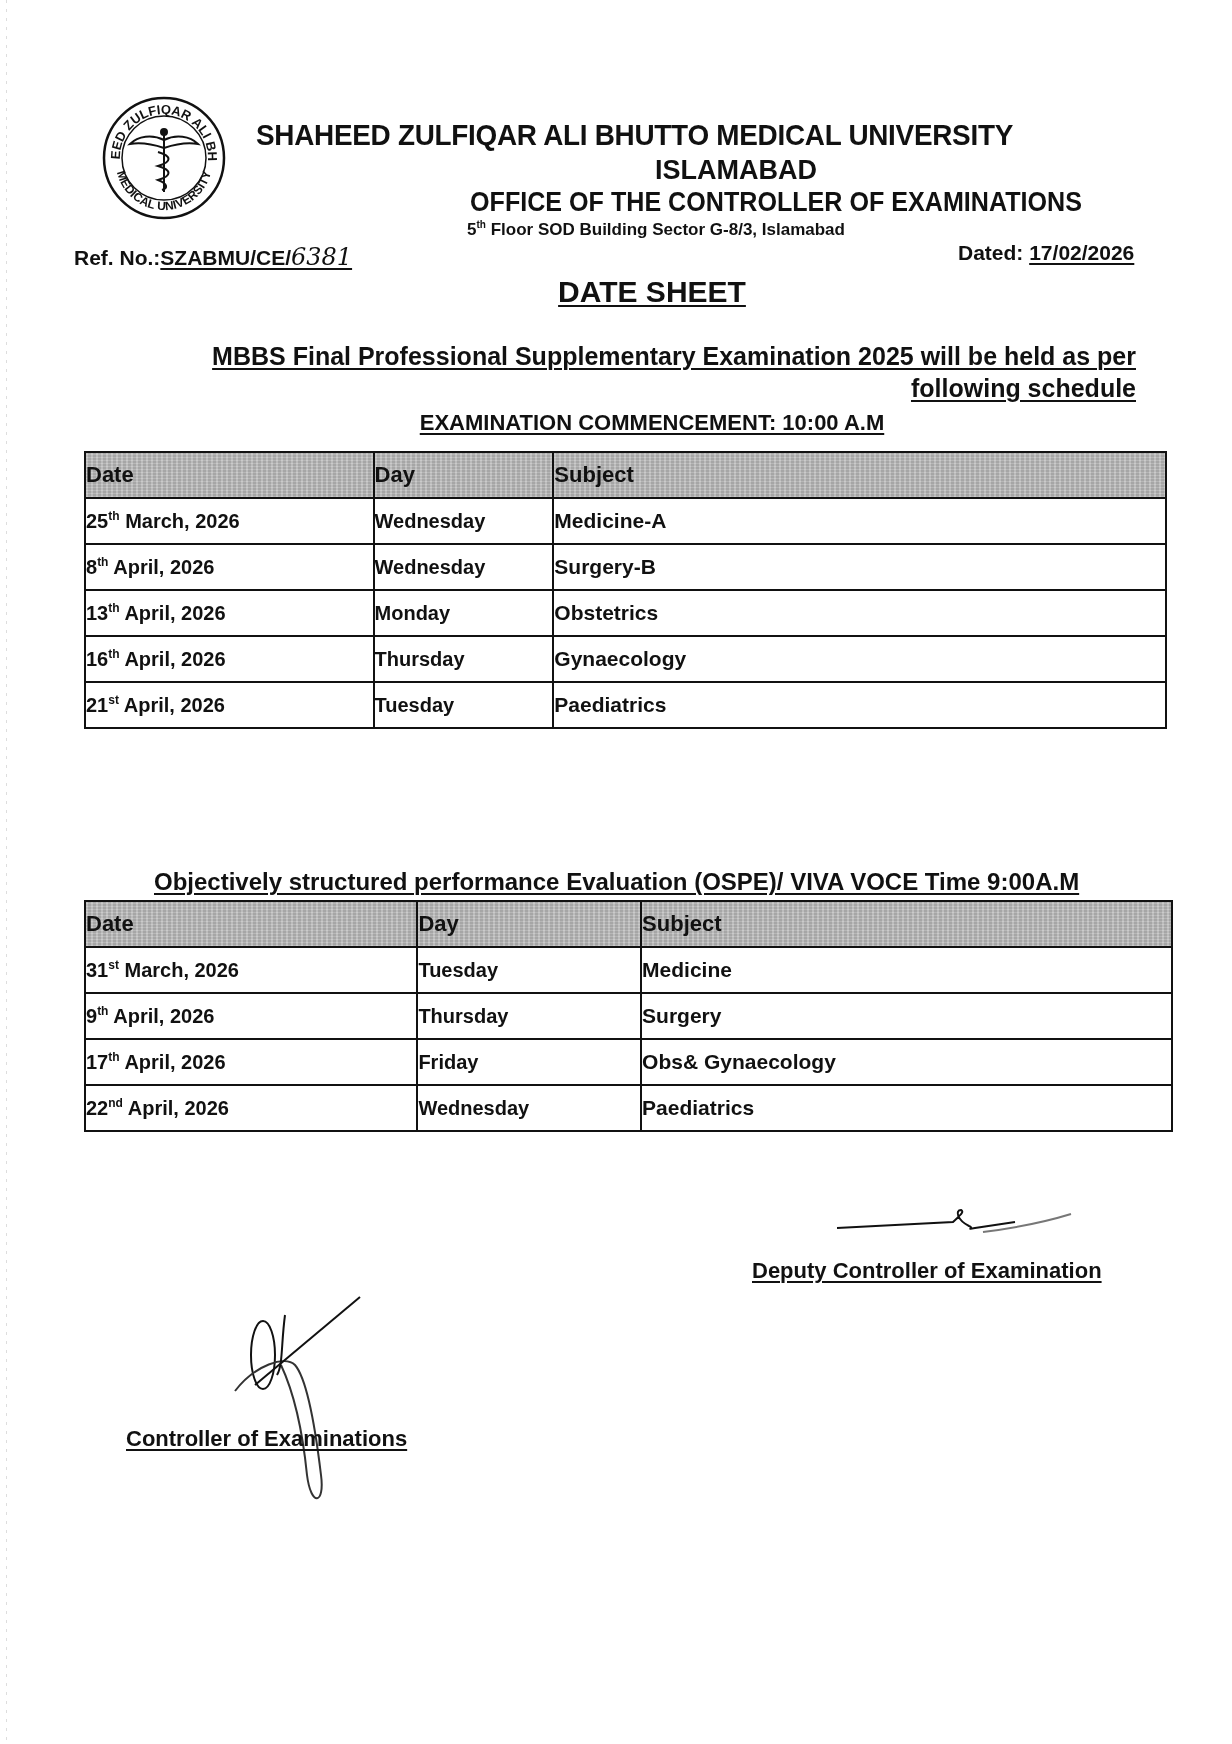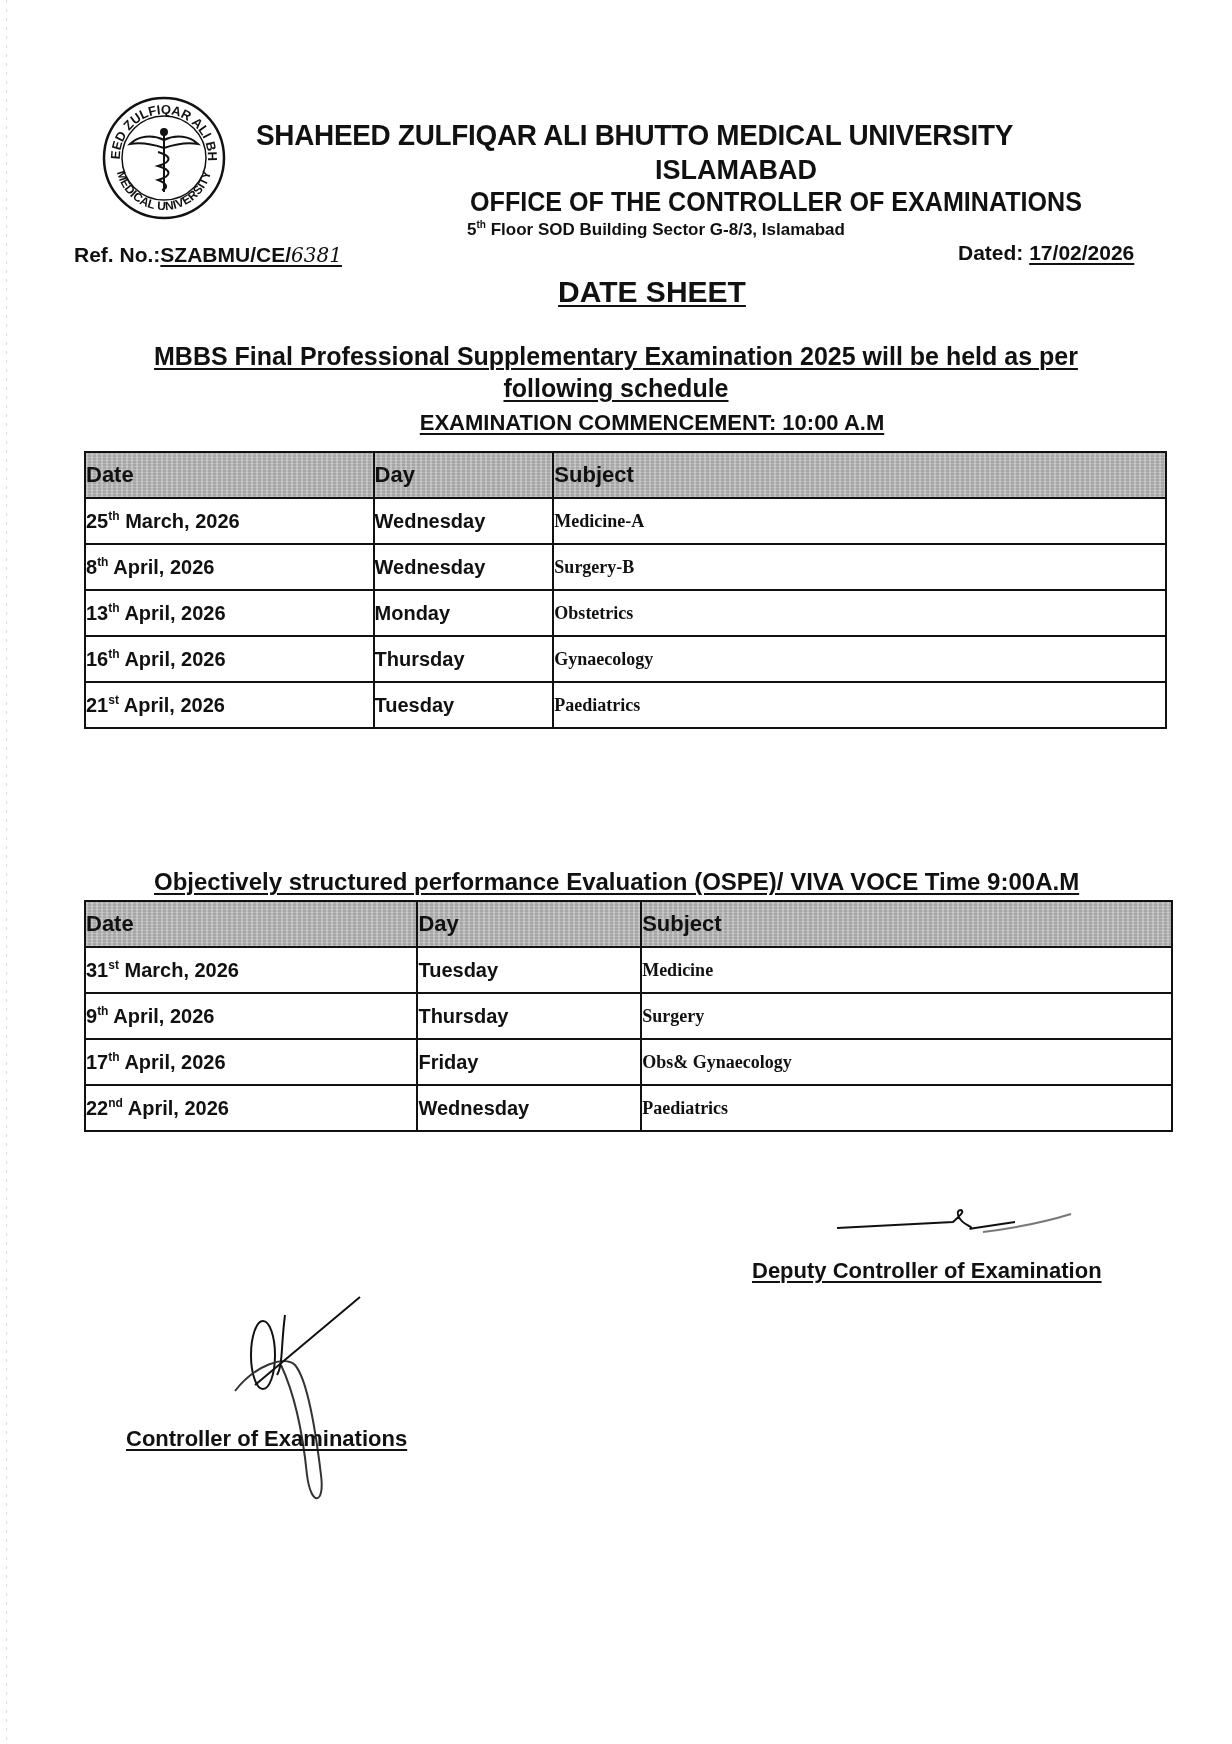--- a/index.html
+++ b/index.html
@@ -12,36 +12,36 @@
   #logo { left: 102px; top: 96px; width: 124px; height: 124px; }
 
   #title { top: 118px; left: 256px; font-size: 30px; font-weight: bold; letter-spacing: -0.3px; transform: scaleX(0.93); transform-origin: left top; white-space: nowrap; }
   #city { top: 155px; font-size: 27px; font-weight: bold; }
   #office { top: 187px; font-size: 27px; font-weight: bold; transform: scaleX(0.93); }
   #address { top: 219px; font-size: 17px; font-weight: bold; }
   #address sup { font-size: 10px; }
 
   #ref { left: 74px; top: 243px; font-size: 21px; font-weight: bold; white-space: nowrap; }
   #ref .refval { text-decoration: underline; text-decoration-thickness: 2px; text-underline-offset: 3px; }
-  #ref .hand { font-family: "DejaVu Serif", serif; font-style: italic; font-weight: normal; font-size: 20px; }
+  #ref .hand { font-family: "DejaVu Serif", serif; font-style: italic; font-weight: normal; font-size: 24px; }
   #dated { left: 958px; top: 241px; font-size: 21px; font-weight: bold; white-space: nowrap; }
   #dated .dval { text-decoration: underline; text-decoration-thickness: 2px; text-underline-offset: 3px; }
 
   #datesheet { top: 275px; font-size: 30px; font-weight: bold; }
-  #intro { top: 340px; left: 96px; width: 1040px; font-size: 25px; font-weight: bold; text-align: center; line-height: 32px; }
+  #intro { top: 340px; left: 96px; width: 1040px; font-size: 25px; font-weight: bold; text-align: right; line-height: 32px; }
   #commence { top: 410px; font-size: 22px; font-weight: bold; }
 
   table.sheet { position: absolute; border-collapse: collapse; }
   table.sheet td, table.sheet th { border: 2px solid #111; text-align: left; padding: 0; }
   table.sheet th { background: #b9b9b9;
      background-image: repeating-linear-gradient(90deg, rgba(255,255,255,0.15) 0 2px, rgba(0,0,0,0.06) 2px 5px),
                        repeating-linear-gradient(0deg, rgba(255,255,255,0.12) 0 1px, rgba(0,0,0,0.05) 1px 3px);
      font-size: 22px; font-weight: bold; height: 44px; }
   table.sheet td { height: 44px; font-size: 20px; font-weight: bold; }
-  table.sheet td.subj { font-family: Liberation Serif, serif; font-size: 18px; }
+  table.sheet td.subj { font-family: Liberation Sans, sans-serif; font-size: 21px; }
   table.sheet sup { font-size: 12px; }
 
   #t1 { left: 84px; top: 451px; width: 1083px; }
   #t1 col.c1 { width: 289px; } #t1 col.c2 { width: 180px; } #t1 col.c3 { width: 614px; }
   #ospe-heading { top: 868px; left: 154px; font-size: 24px; font-weight: bold; white-space: nowrap; }
   #t2 { left: 84px; top: 900px; width: 1089px; }
   #t2 col.c1 { width: 333px; } #t2 col.c2 { width: 224px; } #t2 col.c3 { width: 532px; }
 
   #sig-deputy { left: 835px; top: 1200px; width: 240px; height: 40px; }
   #deputy-label { left: 752px; top: 1248px; font-size: 22px; font-weight: bold; white-space: nowrap; margin-top: 10px; }

